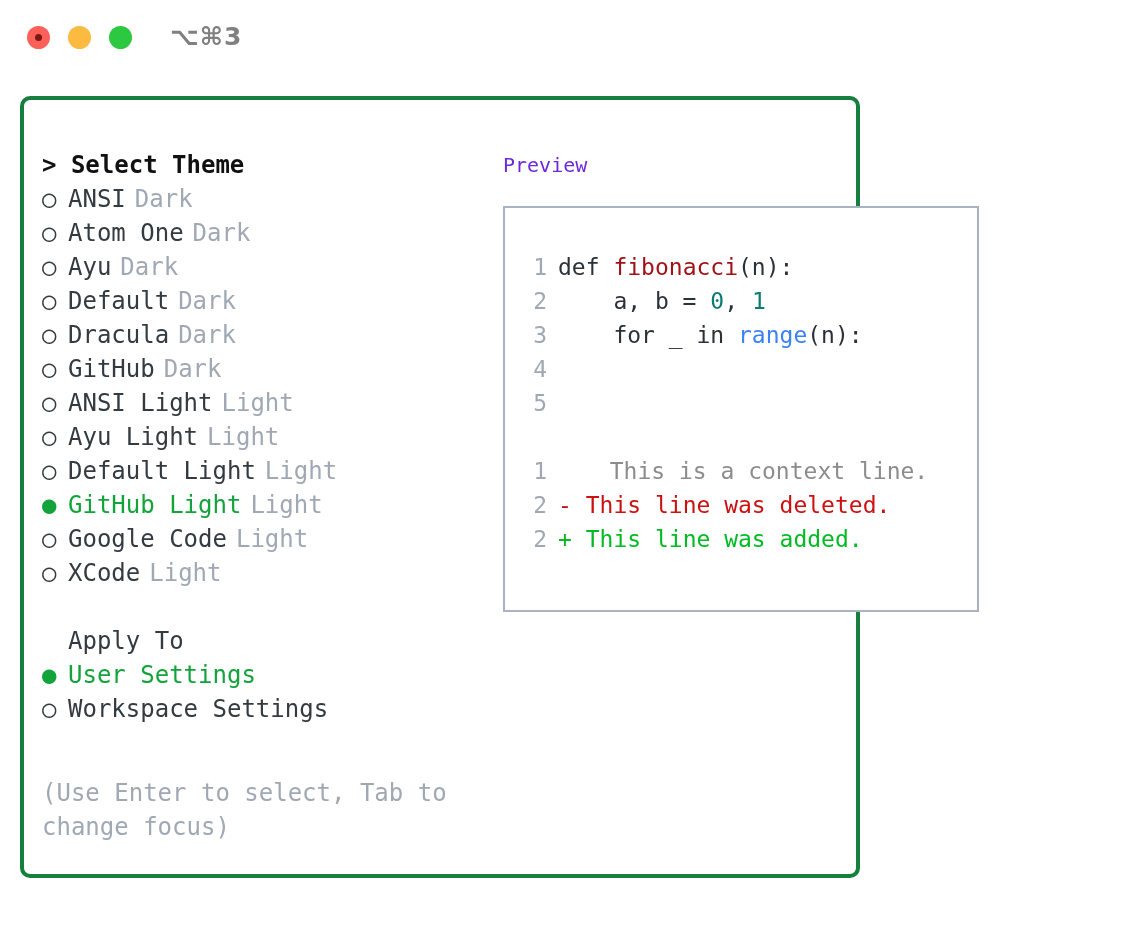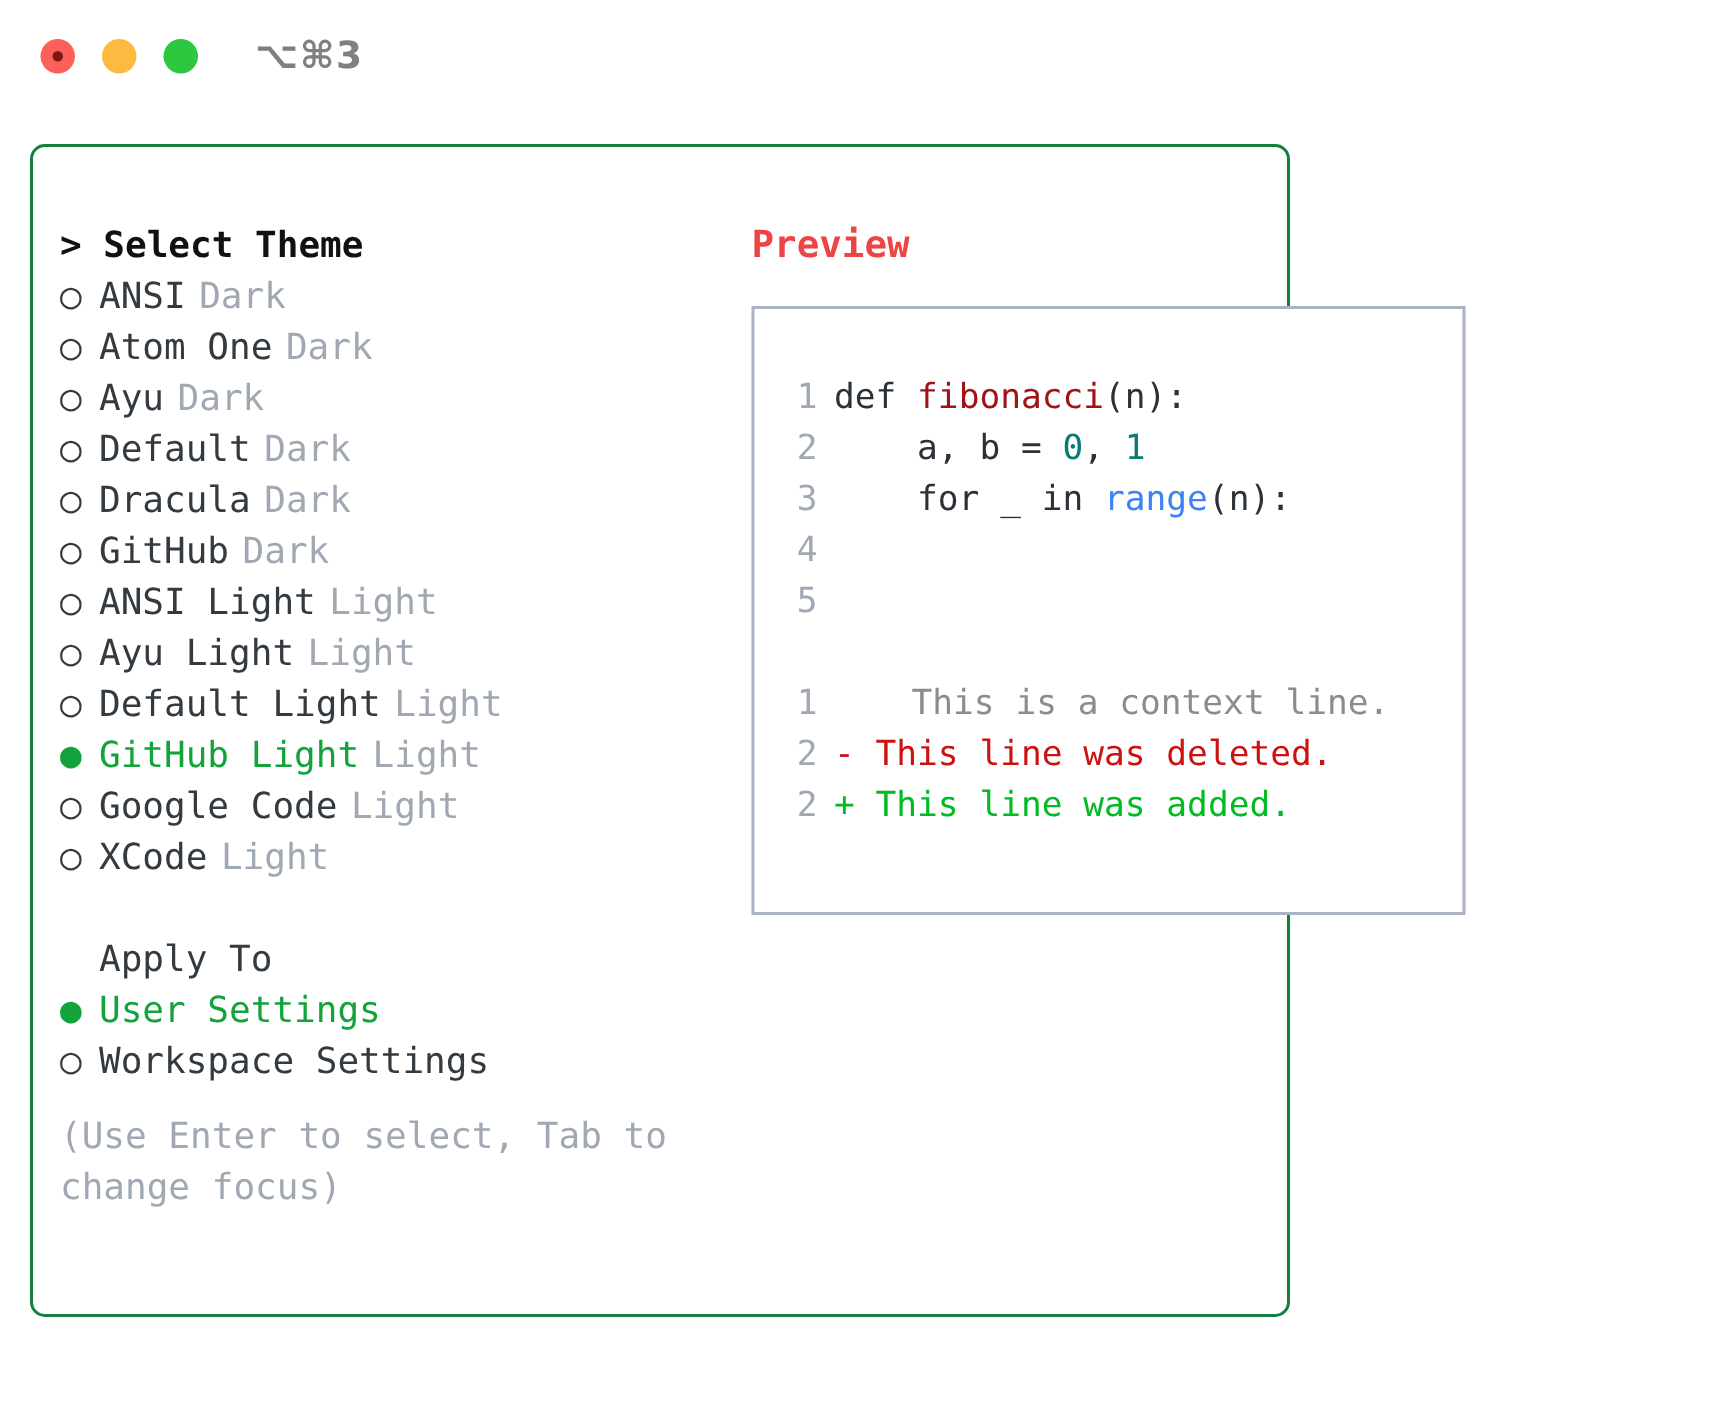--- a/index.html
+++ b/index.html
@@ -73,21 +73,21 @@
     white-space: pre;
   }
 
   
   .dialog {
     position: absolute;
     left: 20px;
     top: 96px;
     width: 840px;
     height: 782px;
-    border: 2px solid #15803d;
+    border: 4px solid #15803d;
     border-radius: 10px;
     background: #ffffff;
   }
 
   .col-left {
     position: absolute;
     left: 18px;
     top: 48px;
     width: 440px;
   }
@@ -129,33 +129,33 @@
   .section-label {
     font-size: 24px;
     line-height: 34px;
     color: #333a40;
     padding-left: 26px;
     white-space: pre;
   }
   .spacer-sm { height: 34px; }
 
   .hint {
-    margin-top: 16px;
+    margin-top: 50px;
     font-size: 24px;
     line-height: 34px;
     color: #a0a8b4;
     width: 420px;
     white-space: pre-wrap;
   }
 
   
   .preview-title {
-    font-size: 25px;
-    font-weight: bold;
-    color: #ef4444;
+    font-size: 20px;
+    font-weight: normal;
+    color: #6d28d9;
     line-height: 34px;
     white-space: pre;
   }
   .preview-box {
     margin-top: 24px;
     width: 476px;
     height: 406px;
     border: 2px solid #a9b3c3;
     background: #ffffff;
     padding: 42px 0 0 16px;

